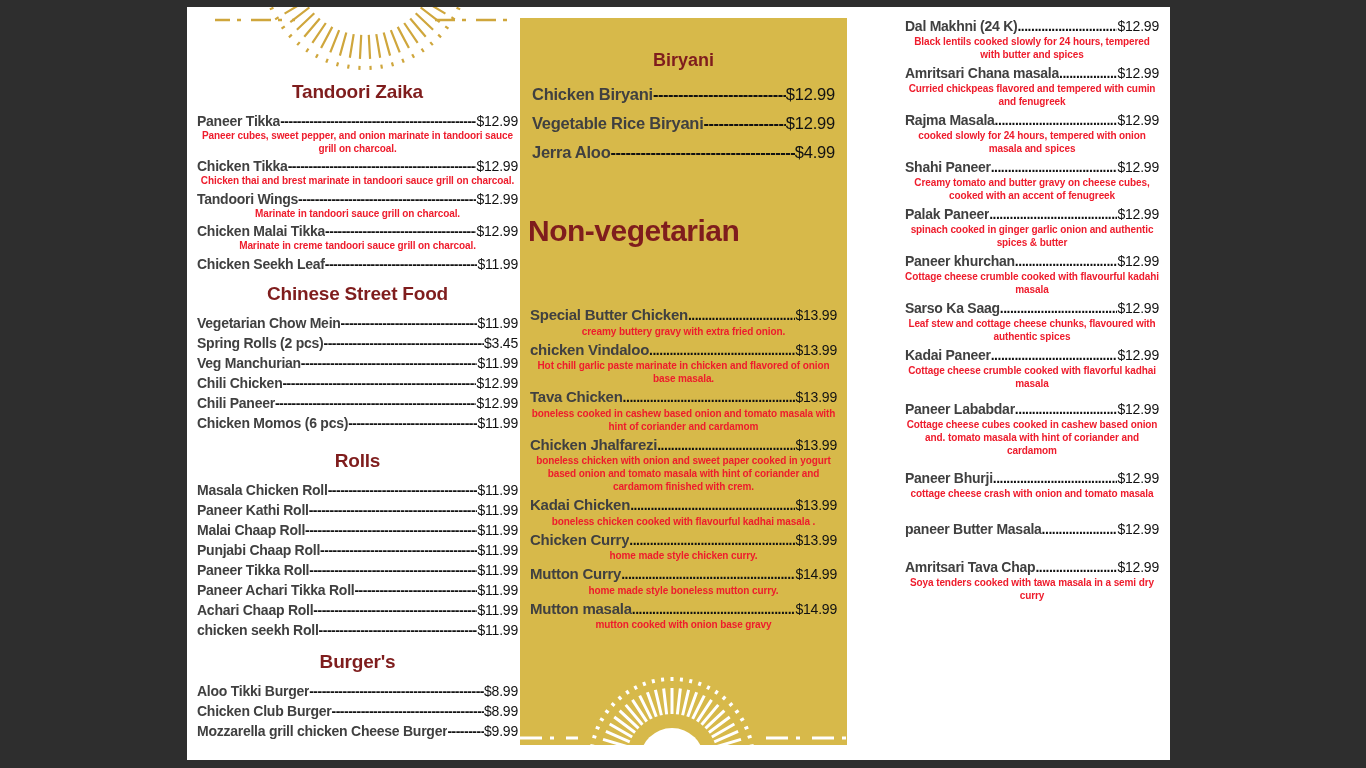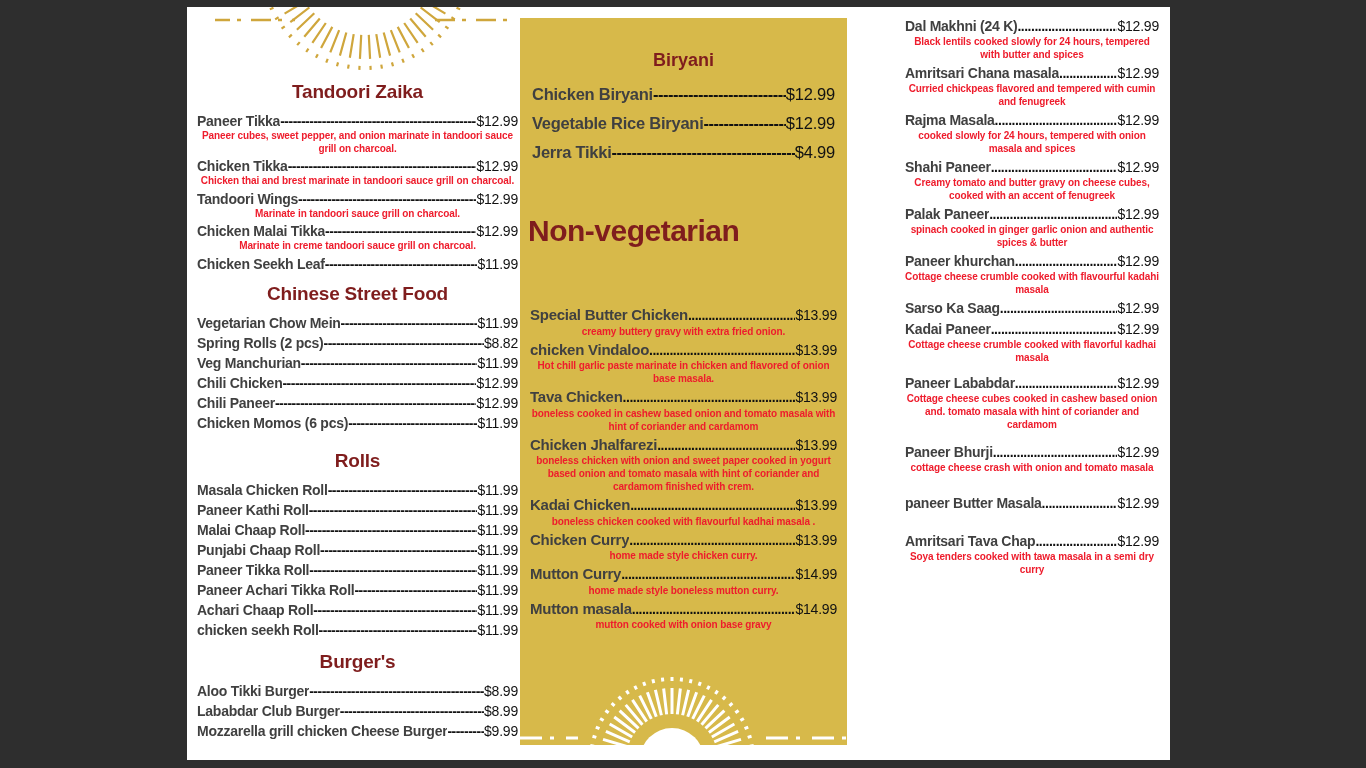--- a/index.html
+++ b/index.html
@@ -133,21 +133,21 @@
           <div class="item-row">
             <span class="item-name">Vegetarian Chow Mein</span>
             <span class="leader">----------------------------------------------------------------------------------------------------------------------------------------------------------------</span>
             <span class="item-price">$11.99</span>
           </div>
         </div>
         <div class="menu-item">
           <div class="item-row">
             <span class="item-name">Spring Rolls (2 pcs)</span>
             <span class="leader">----------------------------------------------------------------------------------------------------------------------------------------------------------------</span>
-            <span class="item-price">$8.82</span>
+            <span class="item-price">$3.45</span>
           </div>
         </div>
         <div class="menu-item">
           <div class="item-row">
             <span class="item-name">Veg Manchurian</span>
             <span class="leader">----------------------------------------------------------------------------------------------------------------------------------------------------------------</span>
             <span class="item-price">$11.99</span>
           </div>
         </div>
         <div class="menu-item">
@@ -237,21 +237,21 @@
     <div class="items">
         <div class="menu-item">
           <div class="item-row">
             <span class="item-name">Aloo Tikki Burger</span>
             <span class="leader">----------------------------------------------------------------------------------------------------------------------------------------------------------------</span>
             <span class="item-price">$8.99</span>
           </div>
         </div>
         <div class="menu-item">
           <div class="item-row">
-            <span class="item-name">Lababdar Club Burger</span>
+            <span class="item-name">Chicken Club Burger</span>
             <span class="leader">----------------------------------------------------------------------------------------------------------------------------------------------------------------</span>
             <span class="item-price">$8.99</span>
           </div>
         </div>
         <div class="menu-item">
           <div class="item-row">
             <span class="item-name">Mozzarella grill chicken Cheese Burger</span>
             <span class="leader">----------------------------------------------------------------------------------------------------------------------------------------------------------------</span>
             <span class="item-price">$9.99</span>
           </div>
@@ -271,21 +271,21 @@
         </div>
         <div class="menu-item">
           <div class="item-row">
             <span class="item-name">Vegetable Rice Biryani</span>
             <span class="leader">----------------------------------------------------------------------------------------------------------------------------------------------------------------</span>
             <span class="item-price">$12.99</span>
           </div>
         </div>
         <div class="menu-item">
           <div class="item-row">
-            <span class="item-name">Jerra Tikki</span>
+            <span class="item-name">Jerra Aloo</span>
             <span class="leader">----------------------------------------------------------------------------------------------------------------------------------------------------------------</span>
             <span class="item-price">$4.99</span>
           </div>
         </div>
       </div>
 
     <h1 class="title-nonveg">Non-vegetarian</h1>
     <div class="items items-nonveg">
         <div class="menu-item">
           <div class="item-row">
@@ -434,20 +434,21 @@
             <span class="item-price">$12.99</span>
           </div>
           <div class="item-desc">Cottage cheese crumble cooked with flavourful kadahi masala</div>
         </div>
         <div class="menu-item">
           <div class="item-row">
             <span class="item-name">Sarso Ka Saag</span>
             <span class="leader">................................................................................................................................................................</span>
             <span class="item-price">$12.99</span>
           </div>
+          <div class="item-desc">Leaf stew and cottage cheese chunks, flavoured with authentic spices</div>
         </div>
         <div class="menu-item">
           <div class="item-row">
             <span class="item-name">Kadai Paneer</span>
             <span class="leader">................................................................................................................................................................</span>
             <span class="item-price">$12.99</span>
           </div>
           <div class="item-desc">Cottage cheese crumble cooked with flavorful kadhai masala</div>
         </div>
         <div class="menu-item" style="margin-top: 10px;">

